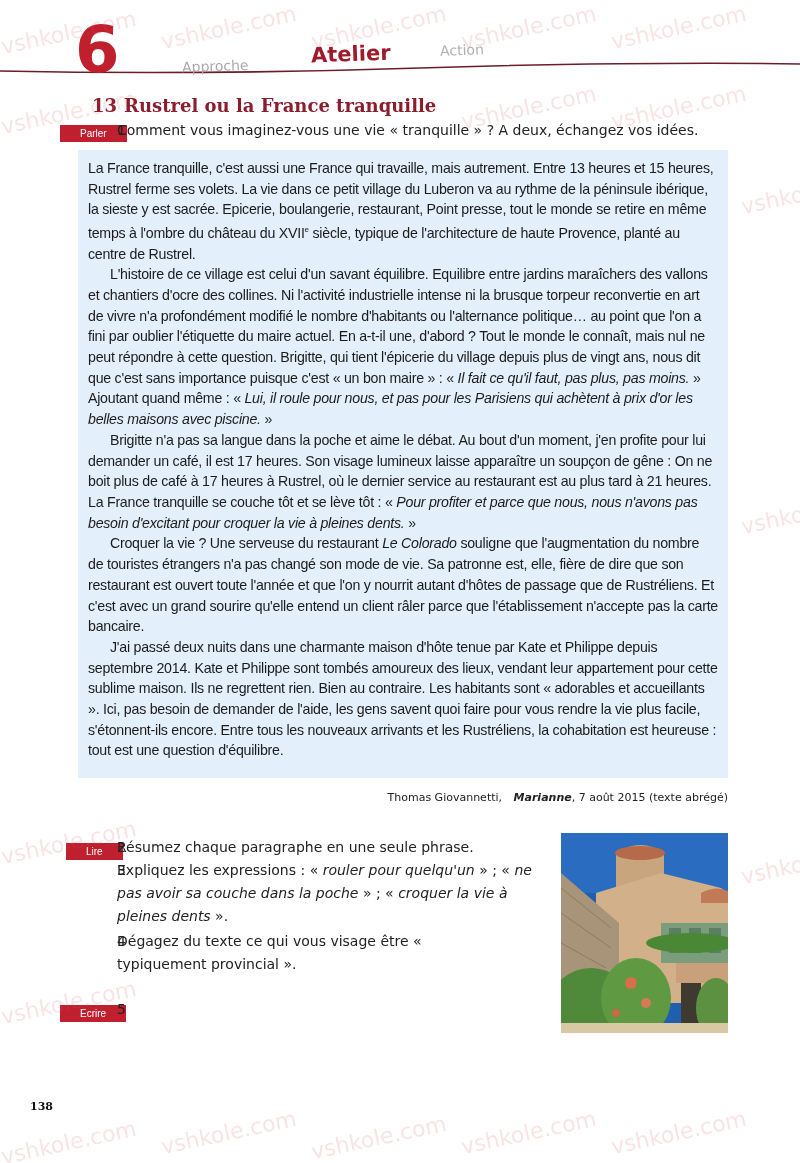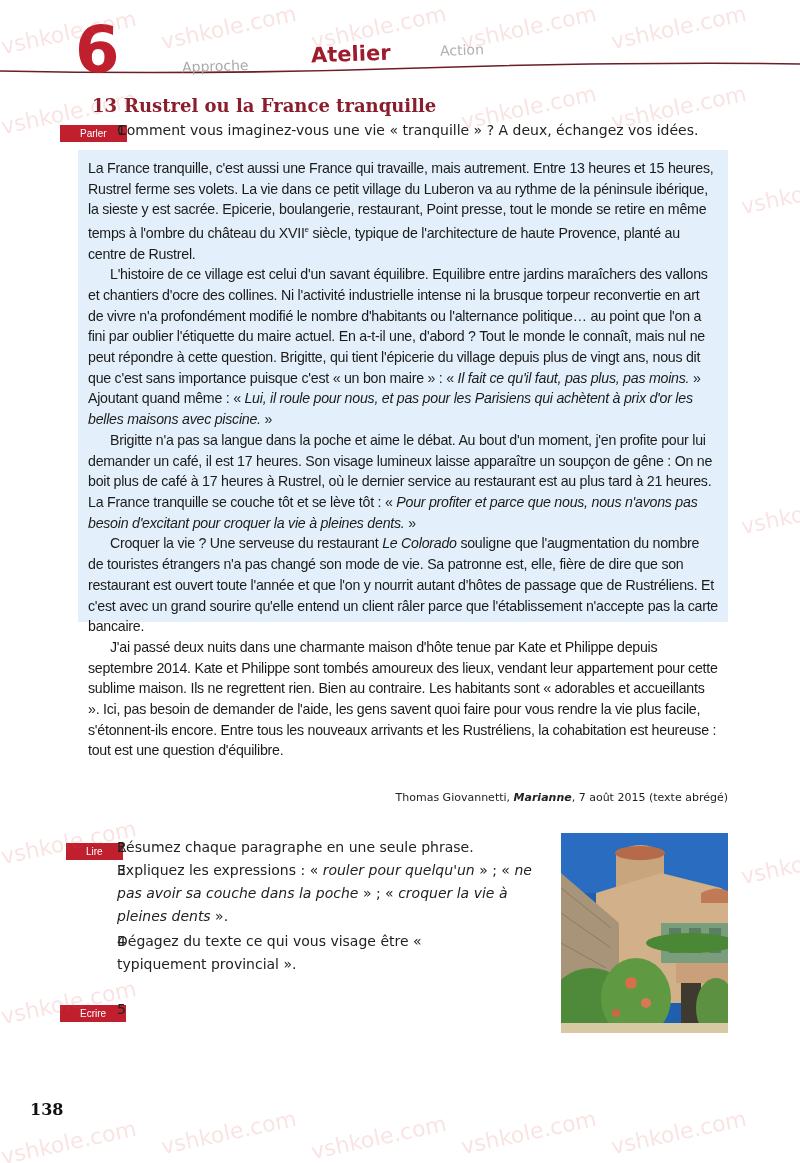--- a/index.html
+++ b/index.html
@@ -53,46 +53,46 @@
     .task {
       position: absolute; font-family: "DejaVu Sans", sans-serif;
       font-size: 14px; color: #222; line-height: 23px;
     }
     .task .tnum { position: absolute; left: 0; top: 0; }
     .task .ttext { display: block; }
     .task em { font-style: italic; }
 
     
     .article {
-      position: absolute; left: 78px; top: 150px; width: 650px; height: 472px;
+      position: absolute; left: 78px; top: 150px; width: 650px; height: 628px;
       background: #e3f0fb; box-sizing: border-box; padding: 8px 10px 0 10px;
     }
     .article p {
       margin: 0; font-family: "Liberation Sans", sans-serif;
       font-size: 14.2px; line-height: 20.7px; color: #1b1b1b;
       text-align: left; letter-spacing: -0.25px;
     }
     .article p.indent { text-indent: 22px; }
     .article em { font-style: italic; }
     sup { font-size: 8px; }
 
     .source {
       position: absolute; right: 72px; top: 791px;
       font-family: "DejaVu Sans", sans-serif; font-size: 11px; color: #222;
     }
-    .source em { font-weight: bold; font-style: italic; }
+    .source em { font-weight: bold; font-style: italic; margin-left: 8px; }
 
     .photo {
       position: absolute; left: 561px; top: 833px; width: 167px; height: 200px;
       overflow: hidden;
     }
 
     .page-number {
       position: absolute; left: 30px; top: 1100px;
-      font-family: "DejaVu Serif", serif; font-weight: bold; font-size: 16px; color: #111;
+      font-family: "DejaVu Serif", serif; font-weight: bold; font-size: 11px; color: #111;
     }
   </style>
 </head>
 <body>
 
 <div class="header">
   <svg class="header-line" width="800" height="95">
     <path d="M0,71 C150,74 300,72 420,68 S700,62 800,64" stroke="#6b1e28" stroke-width="1.6" fill="none"></path>
   </svg>
   <div class="chapter-num">6</div>

